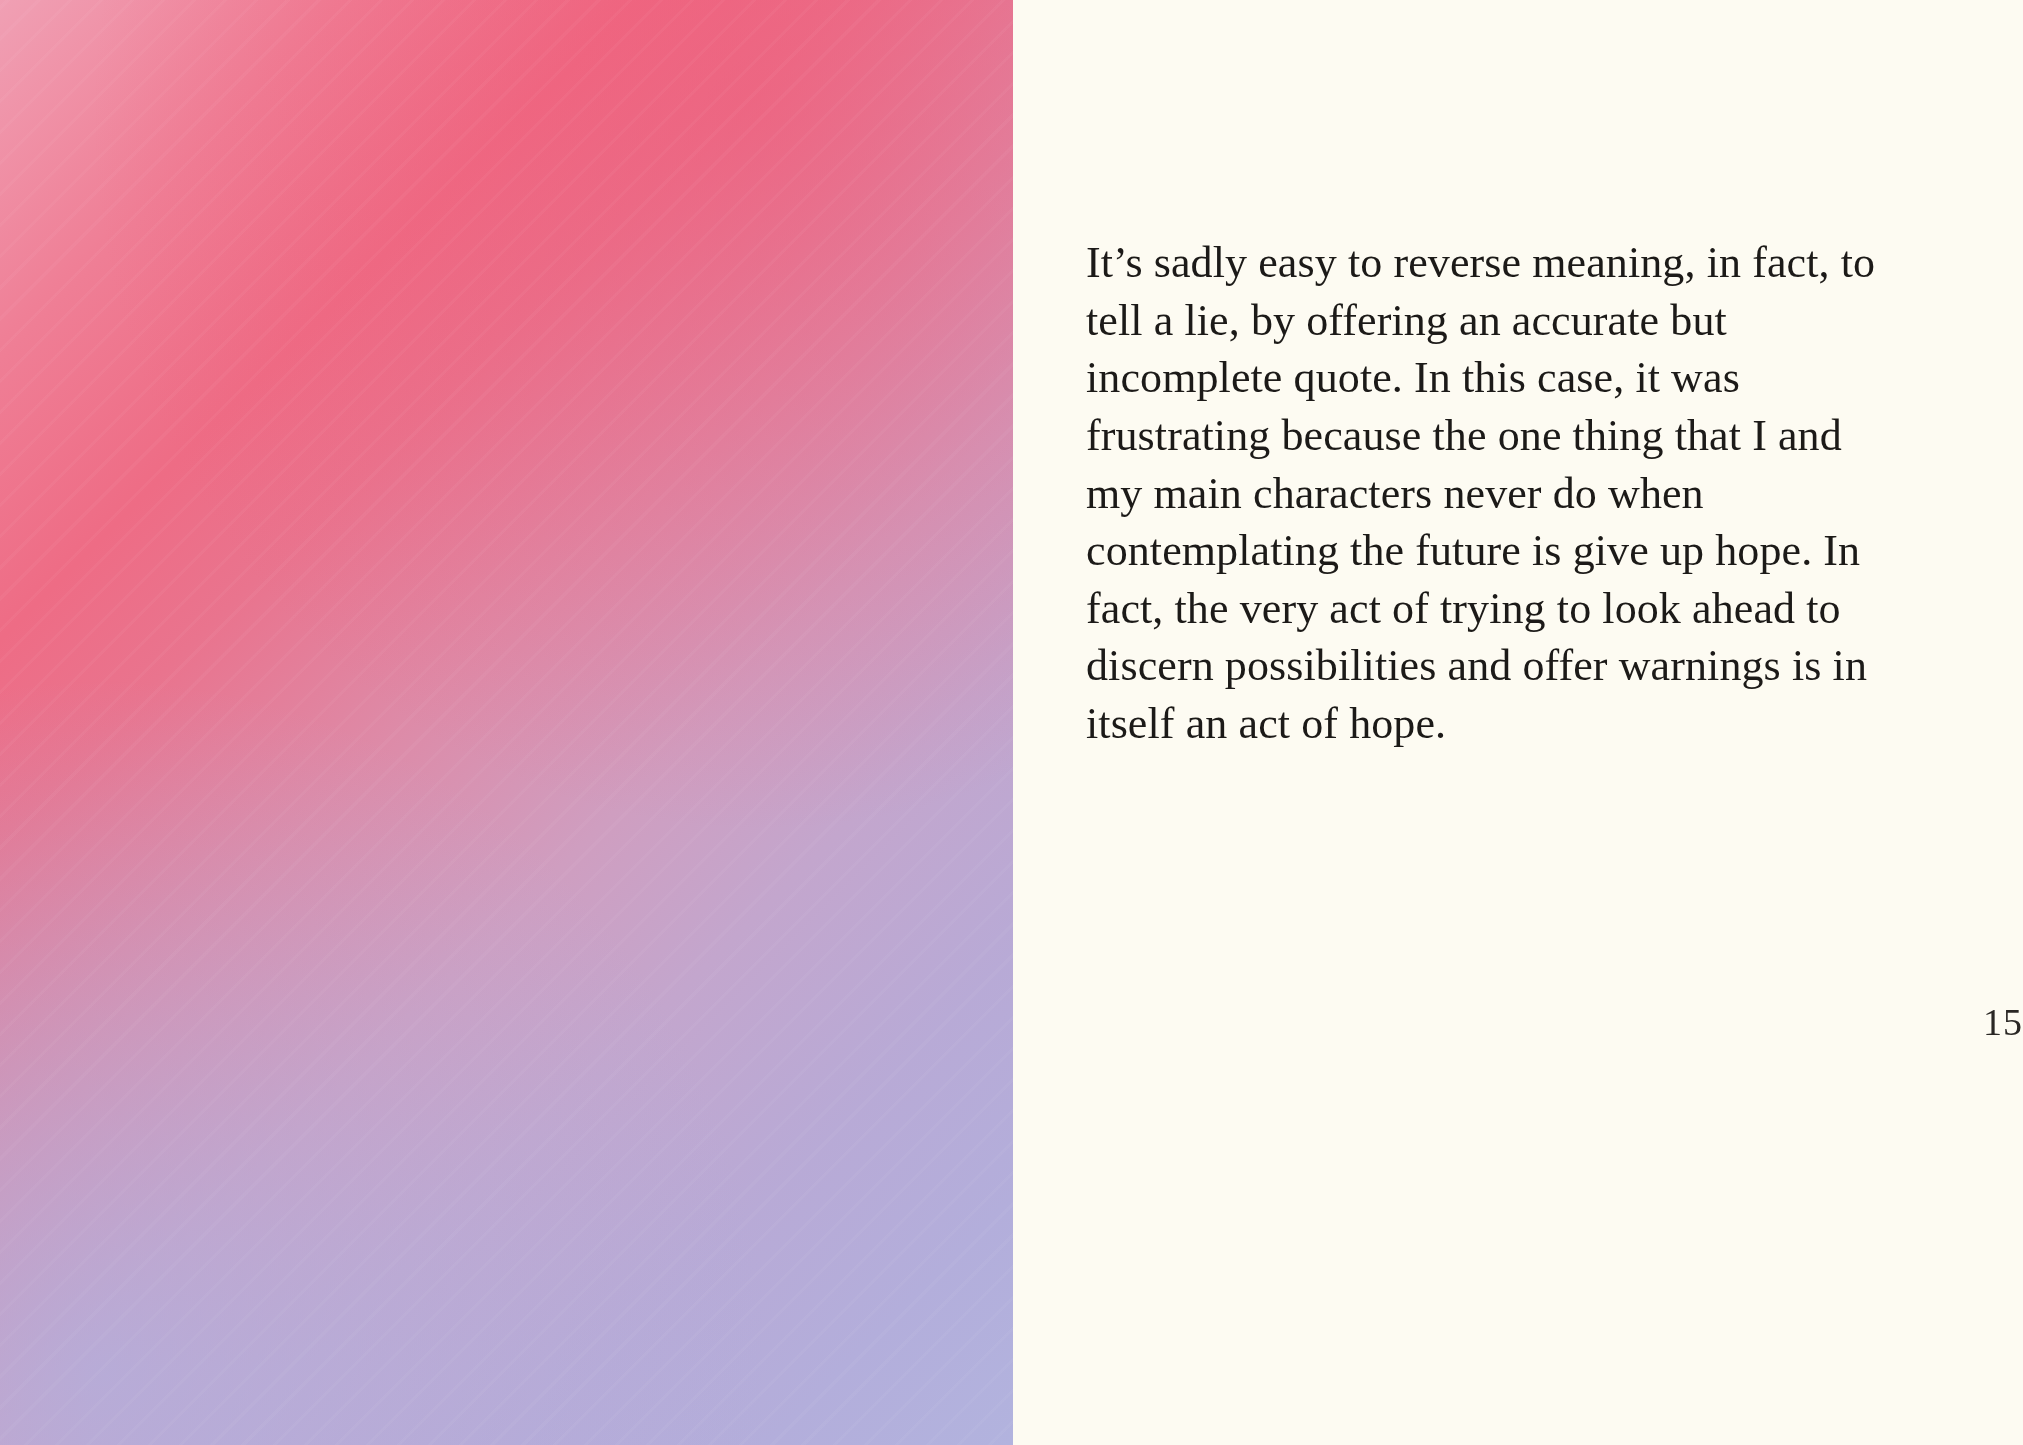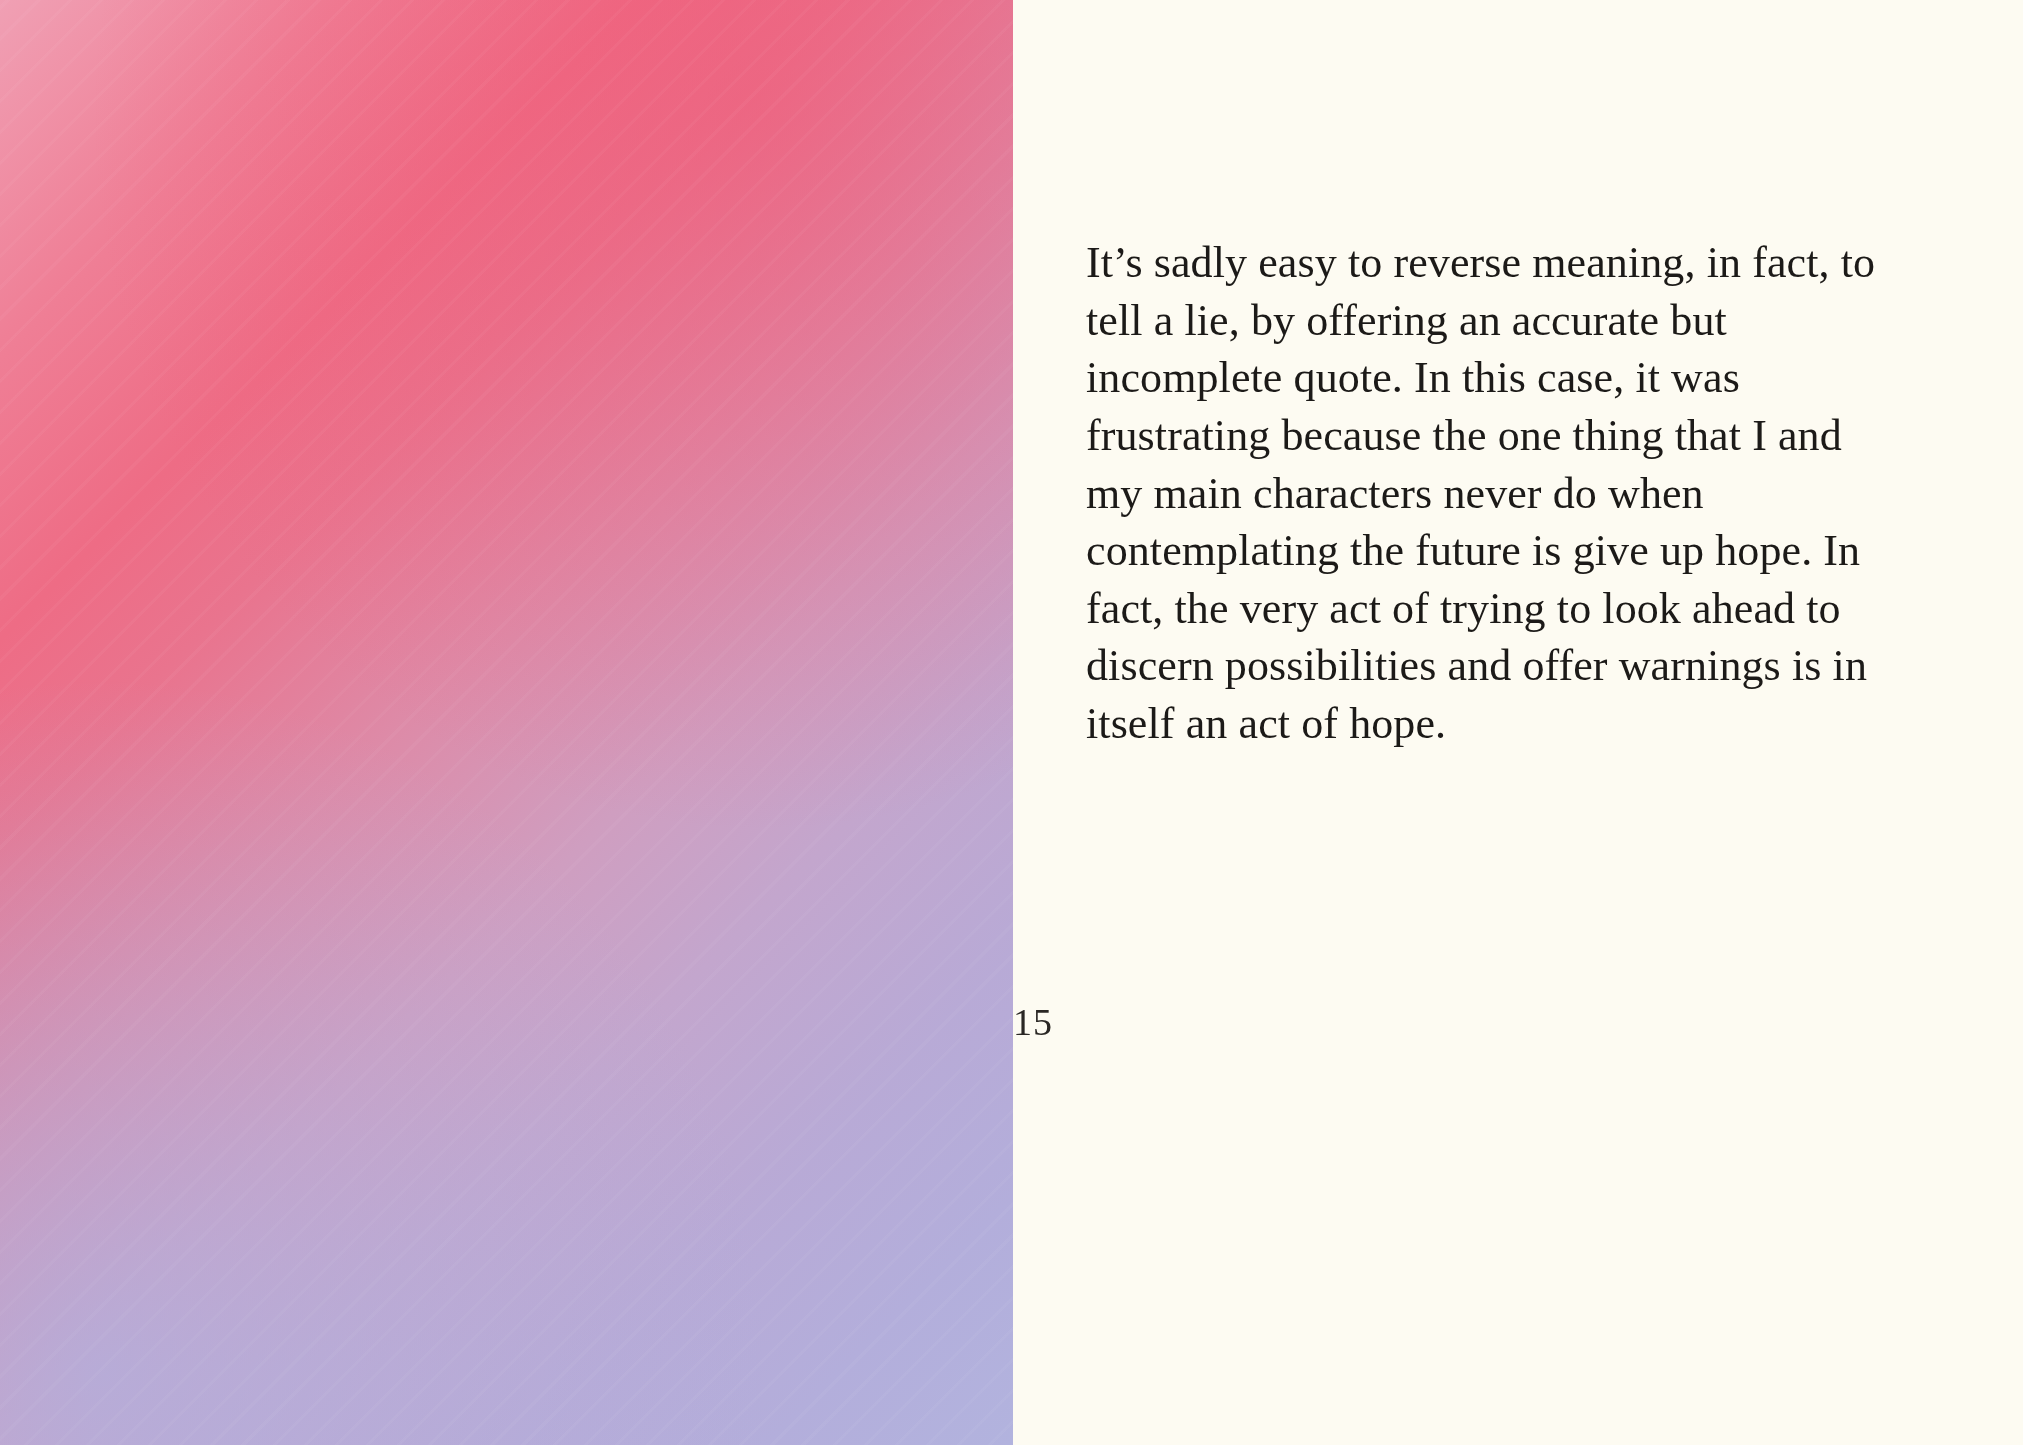--- a/index.html
+++ b/index.html
@@ -77,21 +77,21 @@
     line-height: 1.31;
     color: #1c1a18;
     letter-spacing: 0.1px;
     white-space: pre-wrap;
   }
   .page-number {
     position: absolute;
     left: 0;
     right: 0;
     top: 1000px;
-    text-align: left;
+    text-align: right;
     font-size: 38px;
     color: #2a2724;
     letter-spacing: 1px;
   }
 </style>
 </head>
 <body>
 
 <div class="spread">
 

